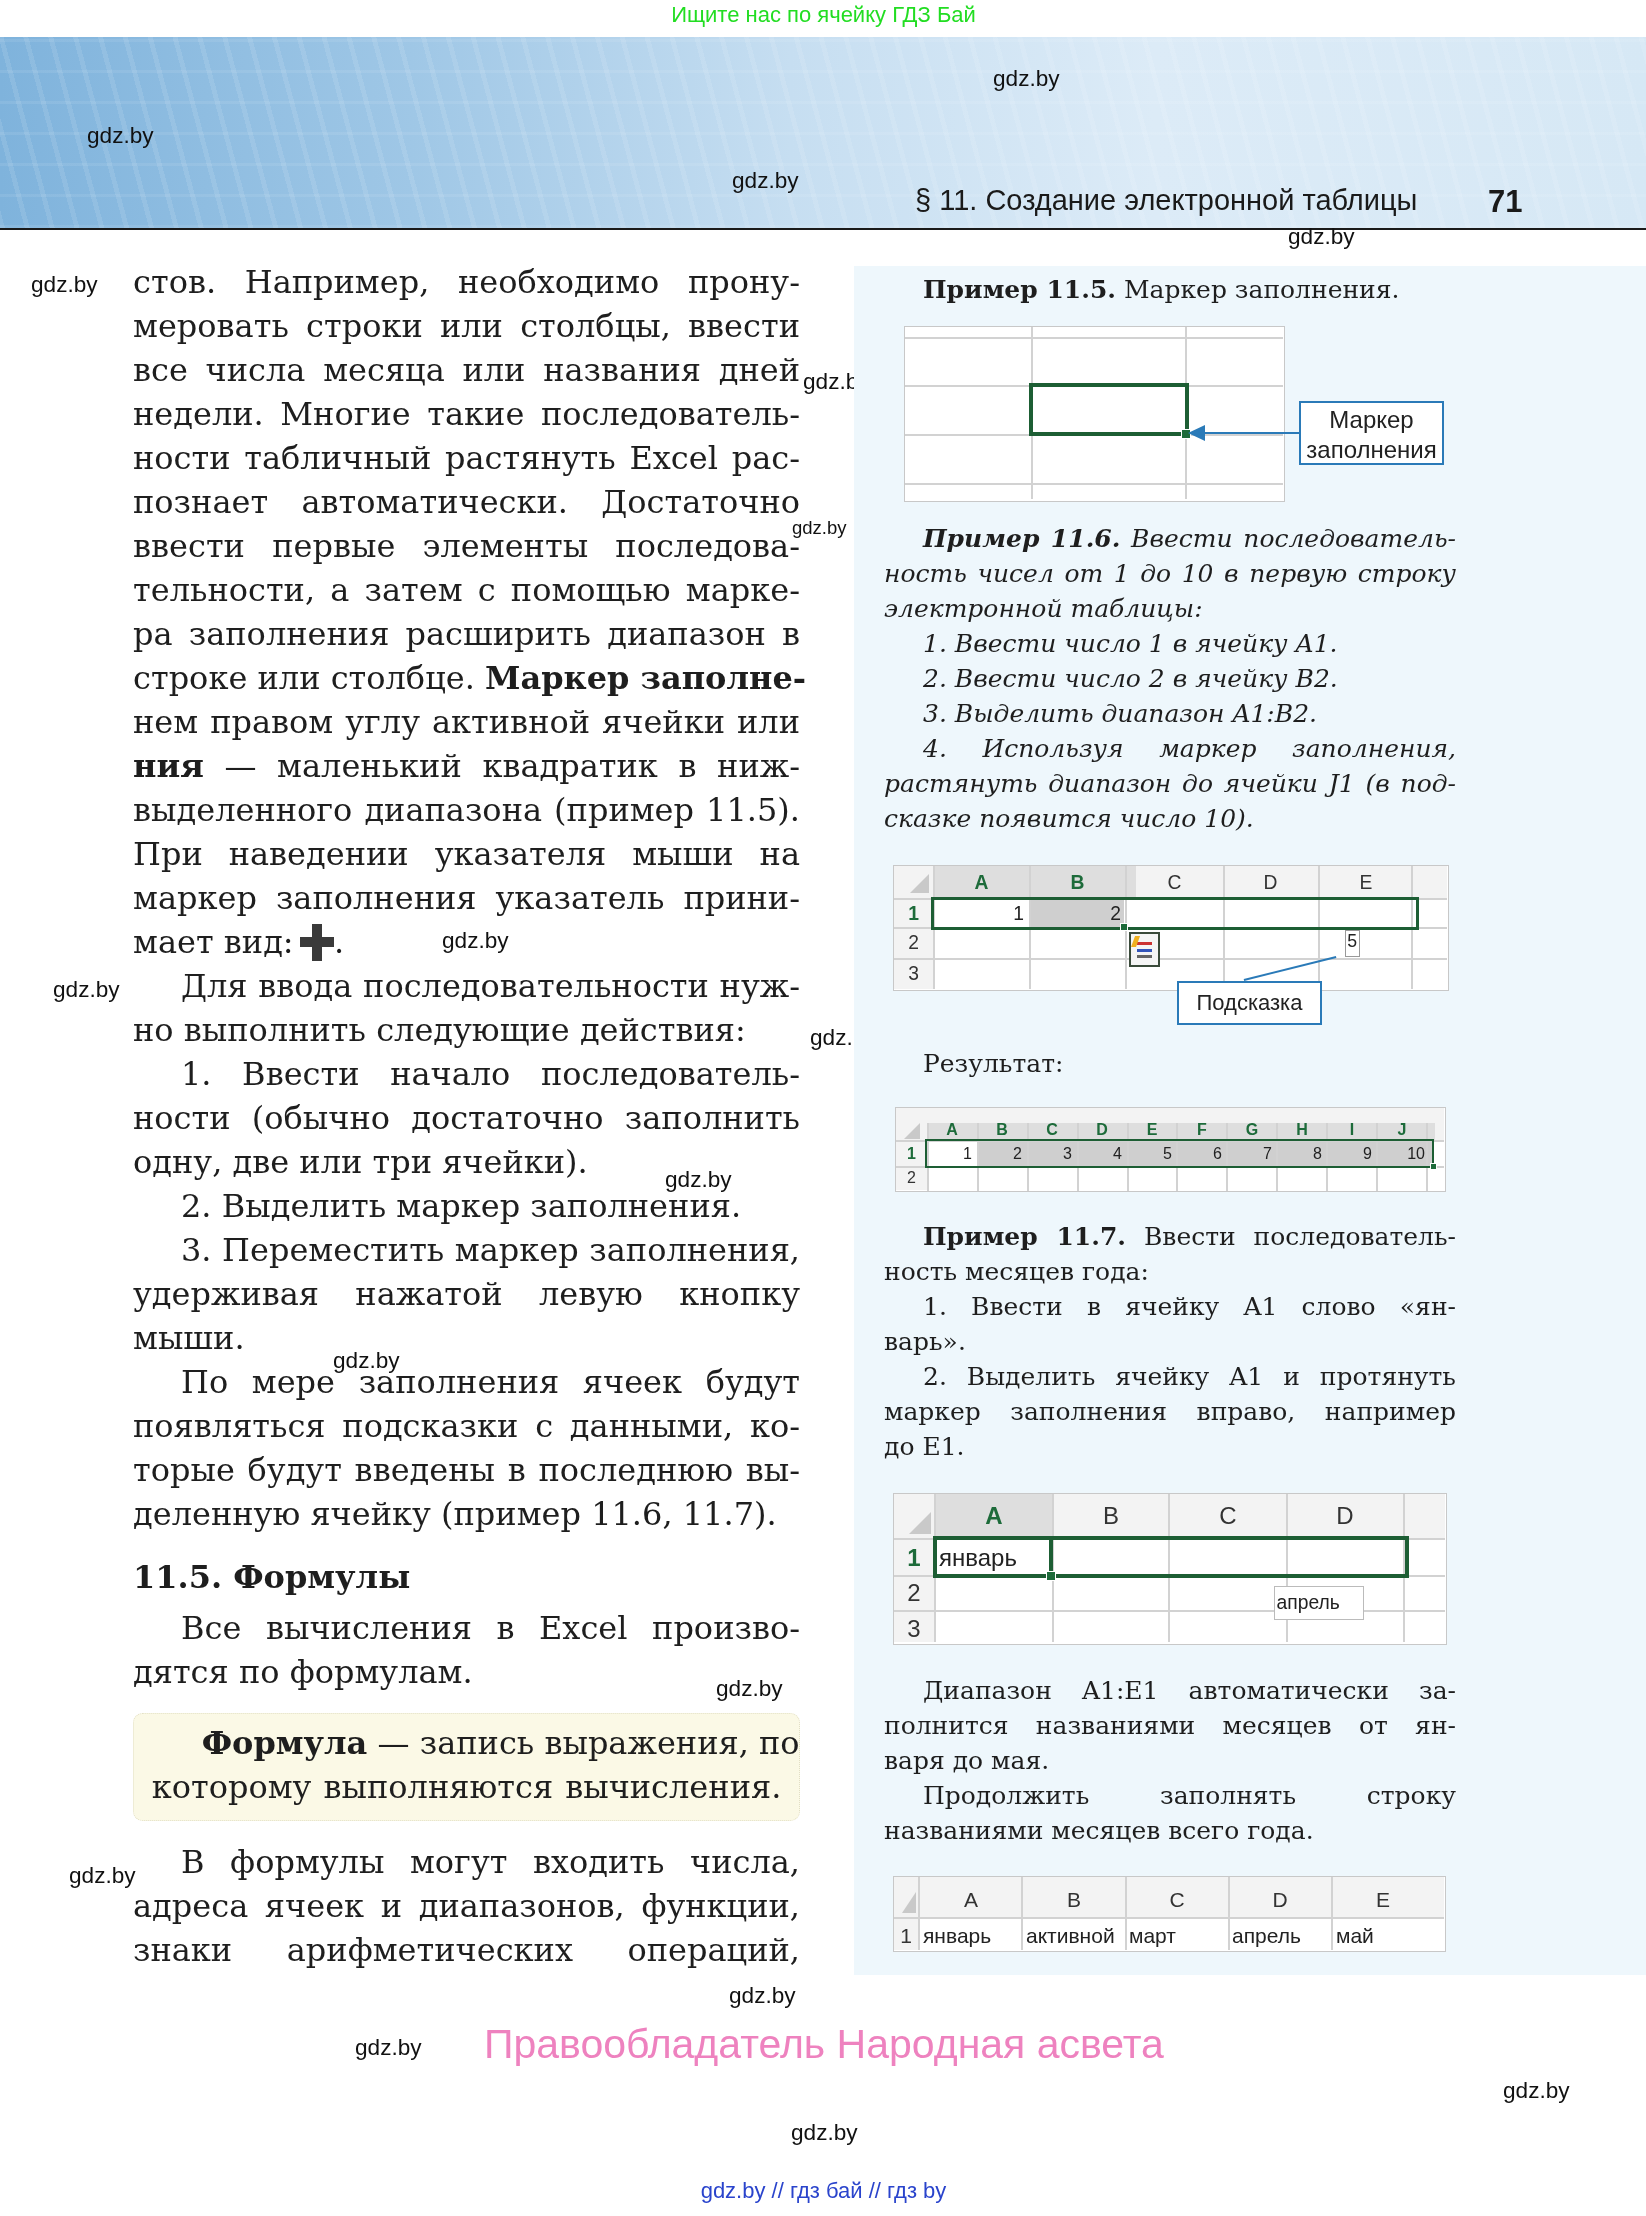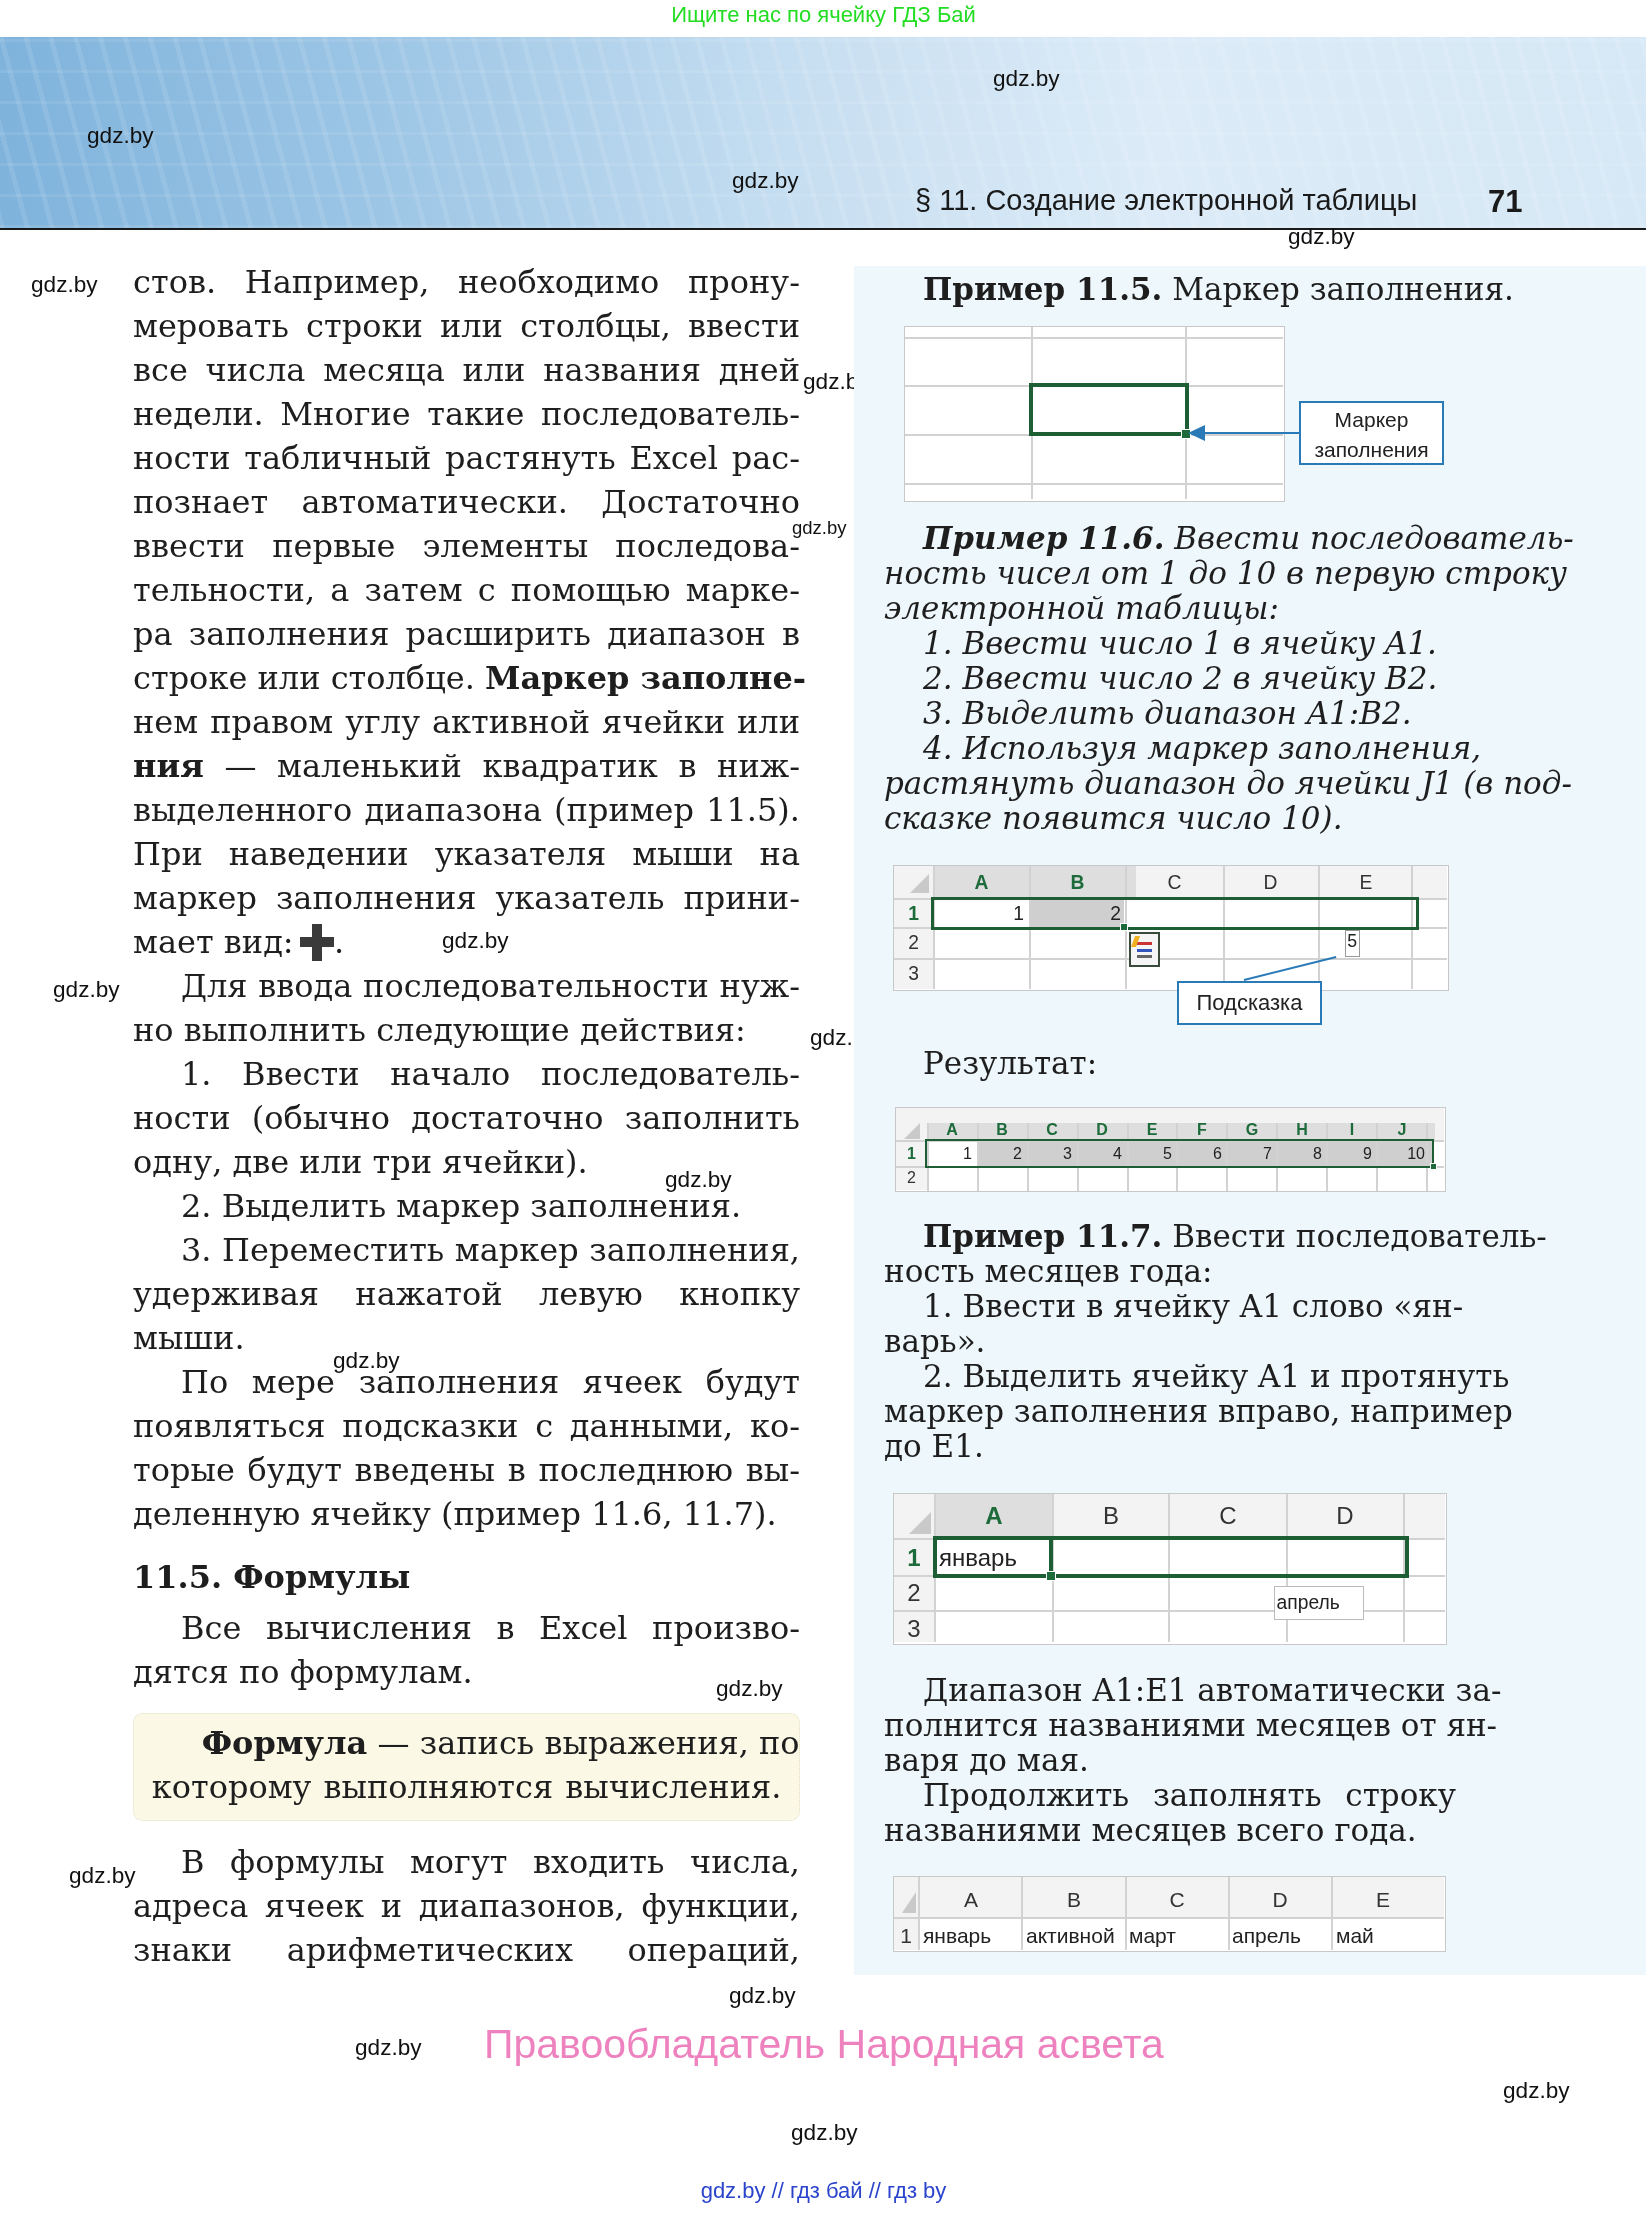--- a/index.html
+++ b/index.html
@@ -26,21 +26,21 @@
   b { font-weight: bold; }
   .section-h { font-size: 32px; font-weight: bold; line-height: 44px; margin-top: 19.3px; margin-bottom: 6.4px; }
   .defbox { margin: 19.3px 0 19.3px 0; background: #fbf9e6; border: 1.6px dotted #e2dfc4; border-radius: 9.7px; padding: 9.7px 17.7px 8px 17.7px; }
   .defbox .ln { font-size: 32px; }
   .plus-icon { display: inline-block; position: relative; width: 34px; height: 34px; vertical-align: -4.8px; margin-left: 6.4px; }
   .plus-icon::before { content: ""; position: absolute; left: 12px; top: 0; width: 9.7px; height: 37px; background: #3a3a3a; }
   .plus-icon::after { content: ""; position: absolute; left: 0; top: 13.7px; width: 34px; height: 9.7px; background: #3a3a3a; }
 
   
   .panel { left: 854px; top: 266px; width: 792px; height: 1709px; background: #eef7fc; }
-  .rp { position: absolute; left: 884px; width: 572px; font-size: 31px; line-height: 35px; }
+  .rp { position: absolute; left: 884px; width: 572px; font-size: 25px; line-height: 35px; }
   .rp .ln { height: 35px; }
   .rp .ln.ind { padding-left: 39px; }
 
   
   .grid { position: absolute; background: #fff; border: 1.6px solid #c8c8c8; font-family: "Liberation Sans", sans-serif; }
   .gl { position: absolute; background: #d2d2d2; }
   .sel { position: absolute; border: 4px solid #1d5e34; }
   .handle { position: absolute; width: 9.7px; height: 9.7px; background: #1d6b3a; border: 0.8px solid #fff; }
   .hdr { position: absolute; font-family: "Liberation Sans", sans-serif; color: #333; text-align: center; }
   .hdr.active { color: #1d6b3a; font-weight: bold; }
@@ -149,21 +149,21 @@
   <div class="gl" style="left:0;top:58px;width:378px;height:2.4px;"></div>
   <div class="gl" style="left:0;top:107px;width:378px;height:2.4px;"></div>
   <div class="gl" style="left:0;top:156px;width:378px;height:2.4px;"></div>
   <div class="gl" style="left:126px;top:0;width:2.4px;height:172px;"></div>
   <div class="gl" style="left:280px;top:0;width:2.4px;height:172px;"></div>
   <div class="sel" style="left:124px;top:56px;width:160px;height:53px;"></div>
   <div class="handle" style="left:276px;top:102px;"></div>
 </div>
 <div class="arrow-line" style="left:1193px;top:432px;width:106px;"></div>
 <div class="abs" style="left:1188px;top:425px;width:0;height:0;border-top:8.9px solid transparent;border-bottom:8.9px solid transparent;border-right:17.7px solid #2a7ab8;"></div>
-<div class="callout" style="left:1299px;top:401px;width:145px;height:64px;font-size:21px;line-height:30px;padding-top:1.6px;">
+<div class="callout" style="left:1299px;top:401px;width:145px;height:64px;font-size:24px;line-height:30px;padding-top:1.6px;">
   <div>Маркер</div>
   <div>заполнения</div>
 </div>
 
 <div class="rp" style="top:521px;font-style:italic;">
   <span class="ln ind"><b>Пример 11.6.</b><span> Ввести последователь-</span></span>
   <span class="ln">ность чисел от 1 до 10 в первую строку</span>
   <span class="ln last">электронной таблицы:</span>
   <span class="ln ind last">1. Ввести число 1 в ячейку A1.</span>
   <span class="ln ind last">2. Ввести число 2 в ячейку B2.</span>

